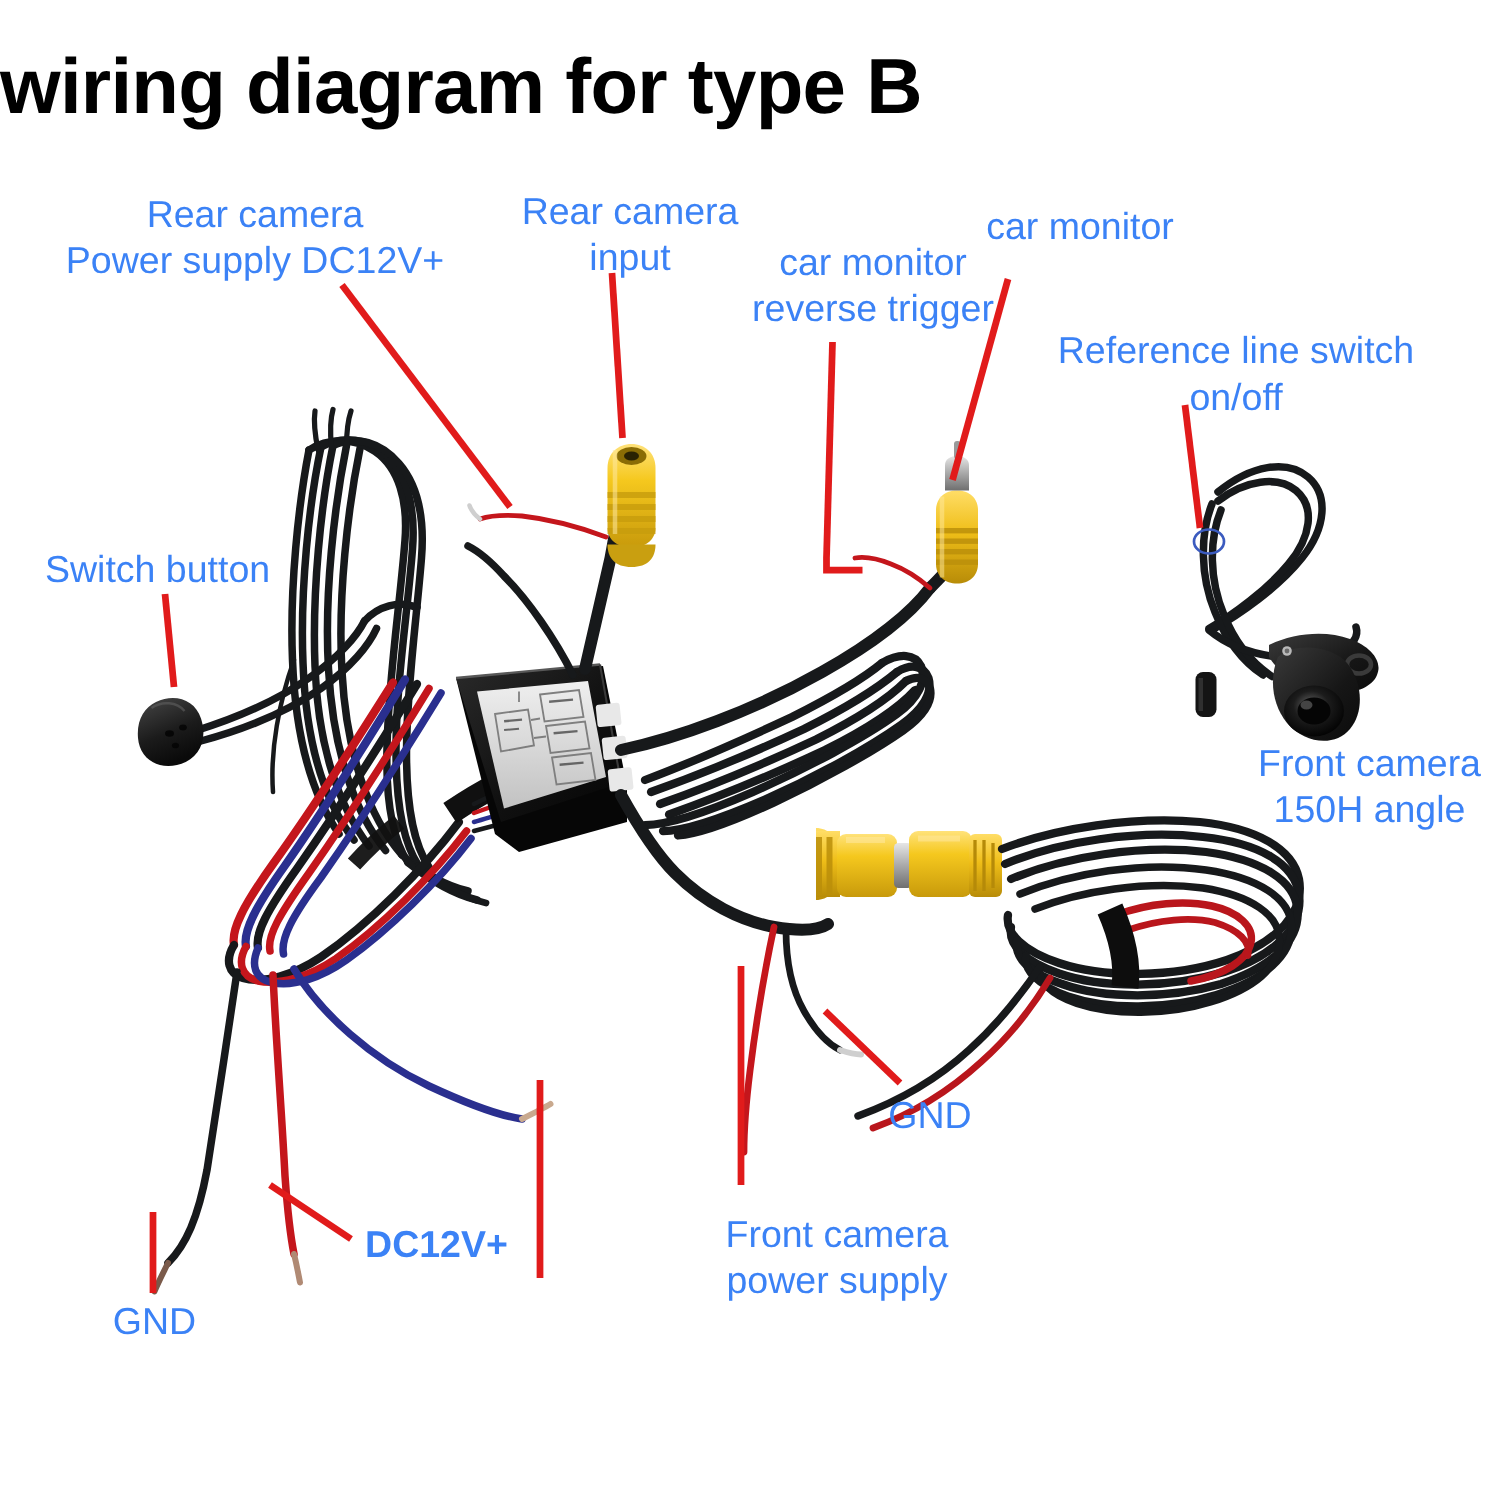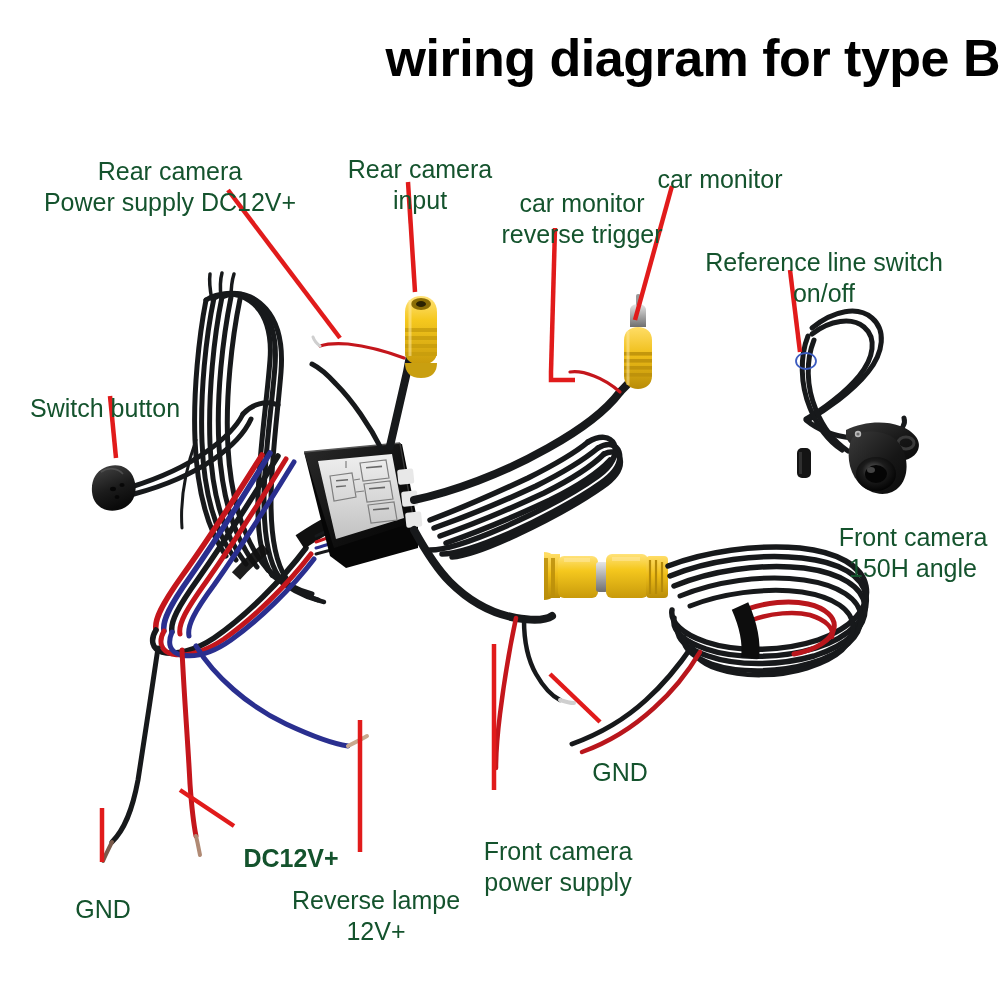--- a/index.html
+++ b/index.html
@@ -17,37 +17,36 @@
   }
   #diagram-svg {
     position: absolute;
     left: 0;
     top: 0;
     width: 1000px;
     height: 1000px;
   }
   .label {
     position: absolute;
-    color: #14532d;
+    color: #3b82f6;
     font-family: "Liberation Sans", sans-serif;
     font-size: 25px;
     line-height: 1.22;
     white-space: pre;
     letter-spacing: 0px;
-    margin-top: 28px;
   }
   .label.center { text-align: center; }
   .label.left   { text-align: left; }
 
   #title {
     position: absolute;
     left: 0;
     top: 28px;
     width: 1000px;
-    text-align: right;
+    text-align: left;
     font-family: "Liberation Sans", sans-serif;
     font-weight: bold;
     font-size: 52px;
     color: #000000;
     letter-spacing: -0.5px;
   }
 </style>
 </head>
 <body>
 
@@ -393,18 +392,16 @@
   <div class="label center" style="left:828px; top:494px; width:170px;">Front camera
 150H angle</div>
 
   <div class="label center" style="left:580px; top:729px; width:80px;">GND</div>
 
   <div class="label center" style="left:458px; top:808px; width:200px;">Front camera
 power supply</div>
 
   <div class="label center" style="left:236px; top:815px; width:110px;font-weight:bold;">DC12V+</div>
 
-  <div class="label center" style="left:276px; top:857px; width:200px;">Reverse lampe
-12V+</div>
 
   <div class="label center" style="left:62px; top:866px; width:82px;">GND</div>
 
 </div>
 
 </body></html>

